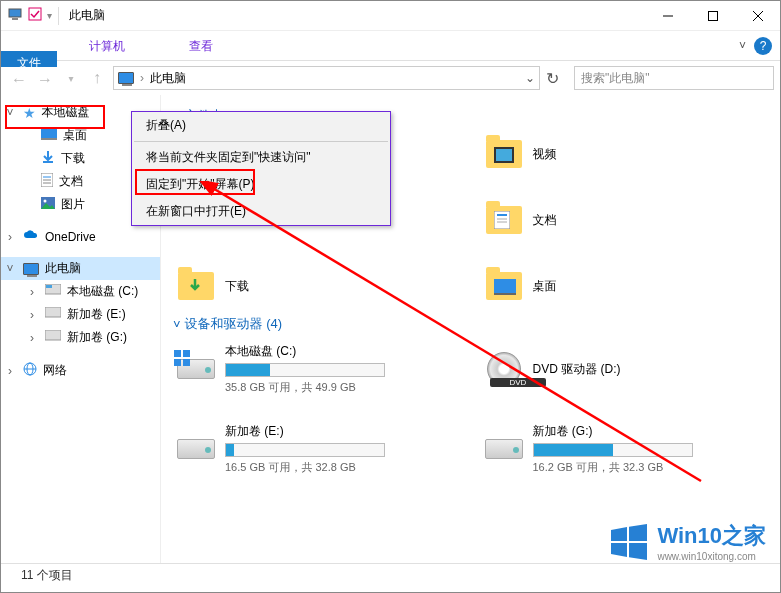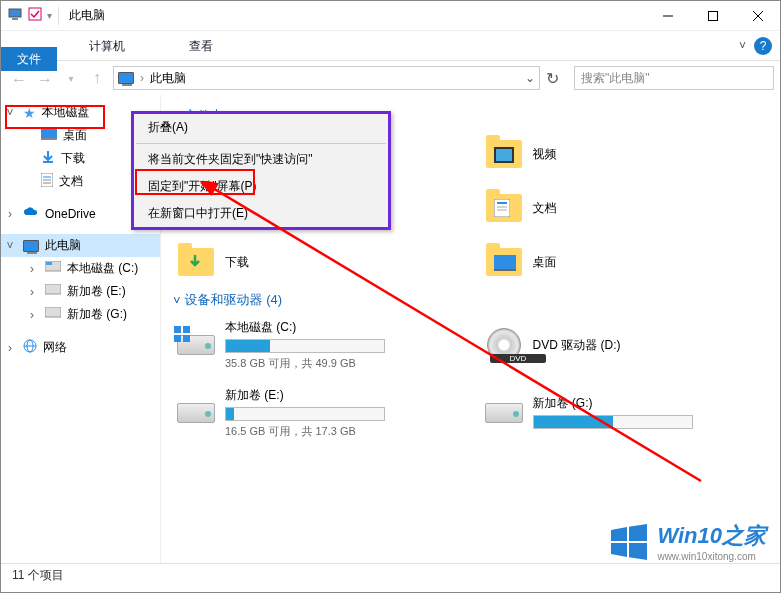--- a/index.html
+++ b/index.html
@@ -5,22 +5,22 @@
 * { box-sizing: border-box; margin: 0; padding: 0; font-family: "Segoe UI", "Microsoft YaHei", sans-serif; }
 body { background: #fff; width: 781px; height: 593px; overflow: hidden; position: relative; border: 1px solid #888; }
 .titlebar { height: 30px; display: flex; align-items: center; background: #fff; border-bottom: 1px solid #eee; }
 .tb-icons { display: flex; align-items: center; gap: 4px; padding-left: 6px; }
 .tb-sep { width: 1px; height: 18px; background: #ddd; margin: 0 6px; }
 .tb-title { font-size: 12px; flex: 1; padding-left: 4px; }
 .win-ctrl { display: flex; }
 .win-btn { width: 45px; height: 30px; display: flex; align-items: center; justify-content: center; cursor: pointer; }
 
 .ribbon { height: 30px; background: #fff; display: flex; align-items: center; font-size: 12px; position: relative; border-bottom: 1px solid #e0e0e0; }
-.rib-file { background: #1979ca; color: #fff; padding: 0 16px; height: 24px; line-height: 24px; display: inline-block; margin-top: 27px; }
-.rib-tab { padding: 0 32px; height: 24px; line-height: 24px; color: #0f172a; }
+.rib-file { background: #1979ca; color: #fff; padding: 0 16px; height: 16px; line-height: 24px; display: inline-block; margin-top: 27px; }
+.rib-tab { padding: 0 32px; height: 24px; line-height: 24px; color: #6d28d9; }
 .rib-right { margin-left: auto; display: flex; align-items: center; gap: 8px; padding-right: 8px; }
 .chev-down { color: #555; }
 .help-q { width: 18px; height: 18px; background: #1979ca; color: #fff; border-radius: 50%; display: flex; align-items: center; justify-content: center; font-size: 12px; }
 
 .addrbar { height: 34px; display: flex; align-items: center; padding: 4px 6px; gap: 4px; }
 .nav-arrows { display: flex; align-items: center; gap: 2px; }
 .nav-arr { width: 24px; height: 24px; display: flex; align-items: center; justify-content: center; color: #bbb; }
 .addr-field { flex: 1; border: 1px solid #ccc; height: 24px; display: flex; align-items: center; padding: 0 4px; gap: 6px; font-size: 12px; }
 .addr-dd { margin-left: auto; color: #555; }
 .refresh { width: 24px; color: #555; margin-left: 2px; }
@@ -29,53 +29,53 @@
 .main { display: flex; height: 468px; }
 .sidebar { width: 160px; border-right: 1px solid #eee; padding-top: 6px; font-size: 12px; position: relative; }
 .sb-item { display: flex; align-items: center; padding: 3px 4px 3px 18px; gap: 6px; cursor: pointer; }
 .sb-item.sub { padding-left: 40px; }
 .sb-item.selected { background: #cce8ff; }
 .sb-exp { width: 10px; text-align: center; color: #666; margin-left: -14px; margin-right: 2px; }
 .sb-spacer { height: 10px; }
 
 .content { flex: 1; overflow: hidden; padding: 6px 12px; font-size: 12px; position: relative; }
 .grp-head { color: #1168bb; font-size: 13px; padding: 6px 0; display: flex; align-items: center; gap: 4px; }
-.grid { display: grid; grid-template-columns: 1fr 1fr; gap: 8px 20px; }
+.grid { display: grid; grid-template-columns: 1fr 1fr; gap: 20px 20px; }
 .item { display: flex; align-items: center; gap: 10px; padding: 4px; }
 .item-icon { width: 38px; height: 38px; display: flex; align-items: center; justify-content: center; }
 .item-txt { display: flex; flex-direction: column; gap: 1px; }
 .item-name { font-size: 12px; color: #000; }
 .drive-bar { width: 160px; height: 14px; border: 1px solid #bcbcbc; background: #f7f7f7; margin: 2px 0; position: relative; }
 .drive-fill { height: 100%; background: #26a0da; }
 .drive-sub { font-size: 11px; color: #666; }
 
-.ctx-menu { position: absolute; left: 130px; top: 110px; width: 260px; background: #f2f2f2; border: 3px solid #6d28d9; box-shadow: 2px 2px 4px rgba(0,0,0,0.25); font-size: 12px; z-index: 50; }
+.ctx-menu { position: absolute; left: 130px; top: 110px; width: 260px; background: #f2f2f2; border: 1px solid #6d28d9; box-shadow: 2px 2px 4px rgba(0,0,0,0.25); font-size: 12px; z-index: 50; }
 .ctx-item { padding: 5px 14px; cursor: pointer; }
 .ctx-sep { height: 1px; background: #ccc; margin: 2px 2px; }
 
-.statusbar { height: 24px; border-top: 1px solid #e0e0e0; display: flex; align-items: center; padding: 0 11px; font-size: 12px; color: #333; }
+.statusbar { height: 24px; border-top: 1px solid #e0e0e0; display: flex; align-items: center; padding: 0 20px; font-size: 12px; color: #333; }
 
 .icon-pc { width: 16px; height: 12px; background: #2e8de5; border: 1px solid #555; border-radius: 1px; position: relative; display:inline-block; }
 .icon-pc:after { content:''; position:absolute; bottom:-3px; left:3px; width:10px; height:2px; background:#888; }
 .icon-folder { width: 36px; height: 28px; background: #ffd768; border-radius: 2px; position: relative; }
 .icon-folder:before { content:''; position:absolute; top:-5px; left:0; width:14px; height:6px; background:#ffd768; border-radius: 2px 2px 0 0; }
 .icon-folder .ov { position: absolute; bottom: 2px; left: 8px; }
 .icon-drive { width: 38px; height: 20px; background: linear-gradient(#eee,#ccc); border: 1px solid #aaa; border-radius: 2px; position: relative; }
 .icon-drive:after { content:''; position:absolute; right:3px; top:7px; width:6px; height:6px; border-radius:50%; background:#6bb; }
 .icon-dvd { width: 34px; height: 34px; border-radius: 50%; background: radial-gradient(circle,#fff 20%,#ccc 30%,#e8e8e8 60%,#bbb 70%); border:1px solid #999; position:relative; }
 .dvd-badge { position:absolute; bottom:-2px; left:2px; background:#333; color:#fff; font-size:8px; padding:0 20px; border-radius:2px; }
 
 .anno-red1 { position: absolute; border: 2px solid #ff0000; left: 4px; top: 104px; width: 100px; height: 24px; z-index: 100; pointer-events:none; }
 .anno-red2 { position: absolute; border: 2px solid #ff0000; left: 134px; top: 168px; width: 120px; height: 26px; z-index: 100; pointer-events:none; }
 .anno-arrow { position:absolute; left: 180px; top: 180px; z-index: 99; pointer-events:none; }
 
 .watermark { position: absolute; right: 14px; bottom: 30px; display: flex; align-items: center; gap: 8px; z-index: 40; }
 .wm-logo { width: 40px; height: 40px; }
 .wm-txt { display:flex; flex-direction:column; }
-.wm-main { font-size: 22px; font-weight: bold; color: #2680d4; font-style: italic; }
+.wm-main { font-size: 22px; font-weight: bold; color: #2680d4; }
 .wm-sub { font-size: 10px; color: #888; }
 
 .star { color: #4c9fe6; font-size: 14px; }
 .pin { color: #888; font-size: 10px; }
 </style>
 </head>
 <body>
 
 <div class="titlebar">
   <div class="tb-icons">
@@ -167,20 +167,29 @@
     <div class="sb-item sub">
         <span><svg width="12" height="14">
             <rect width="12" height="14" fill="#fff" stroke="#888"></rect>
             <line x1="2" y1="4" x2="10" y2="4" stroke="#2e8de5"></line>
             <line x1="2" y1="7" x2="10" y2="7" stroke="#888"></line>
             <line x1="2" y1="10" x2="10" y2="10" stroke="#888"></line>
           </svg></span>
         <span>文档</span>
         <span class="pin" style="margin-left:auto">📌</span>
       </div>
+    <div class="sb-item sub">
+        <span><svg width="14" height="12">
+            <rect width="14" height="12" fill="#47b"></rect>
+            <circle cx="4" cy="4" r="1.5" fill="#fff"></circle>
+            <path d="M0 12 L5 6 L9 10 L11 8 L14 12 Z" fill="#2a5"></path>
+          </svg></span>
+        <span>图片</span>
+        <span class="pin" style="margin-left:auto">📌</span>
+      </div>
     <div class="sb-spacer"></div>
     <div class="sb-item">
         <span class="sb-exp">›</span>
         <span><svg width="16" height="12">
             <path d="M4 9 a3 3 0 0 1 0 -6 a4 4 0 0 1 7 1 a2.5 2.5 0 0 1 1 5 Z" fill="#0078d4"></path>
           </svg></span>
         <span>OneDrive</span>
       </div>
     <div class="sb-spacer"></div>
     <div class="sb-item selected">
@@ -313,32 +322,33 @@
       </div>
       <div class="item">
         <div class="item-icon">
             <div class="icon-drive"></div>
           </div>
         <div class="item-txt">
             <span class="item-name">新加卷 (E:)</span>
             <div class="drive-bar">
               <div class="drive-fill" style="width:5%"></div>
             </div>
-            <span class="drive-sub">16.5 GB 可用，共 17.3 GB</span>
+            <span class="drive-sub">16.5 GB 可用，共 32.8 GB</span>
           </div>
       </div>
       <div class="item">
         <div class="item-icon">
             <div class="icon-drive"></div>
           </div>
         <div class="item-txt">
             <span class="item-name">新加卷 (G:)</span>
             <div class="drive-bar">
               <div class="drive-fill" style="width:50%"></div>
             </div>
+            <span class="drive-sub">16.2 GB 可用，共 32.3 GB</span>
           </div>
       </div>
     </div>
   </div>
 </div>
 
 <div class="statusbar">
   <span>11 个项目</span>
 </div>
 

